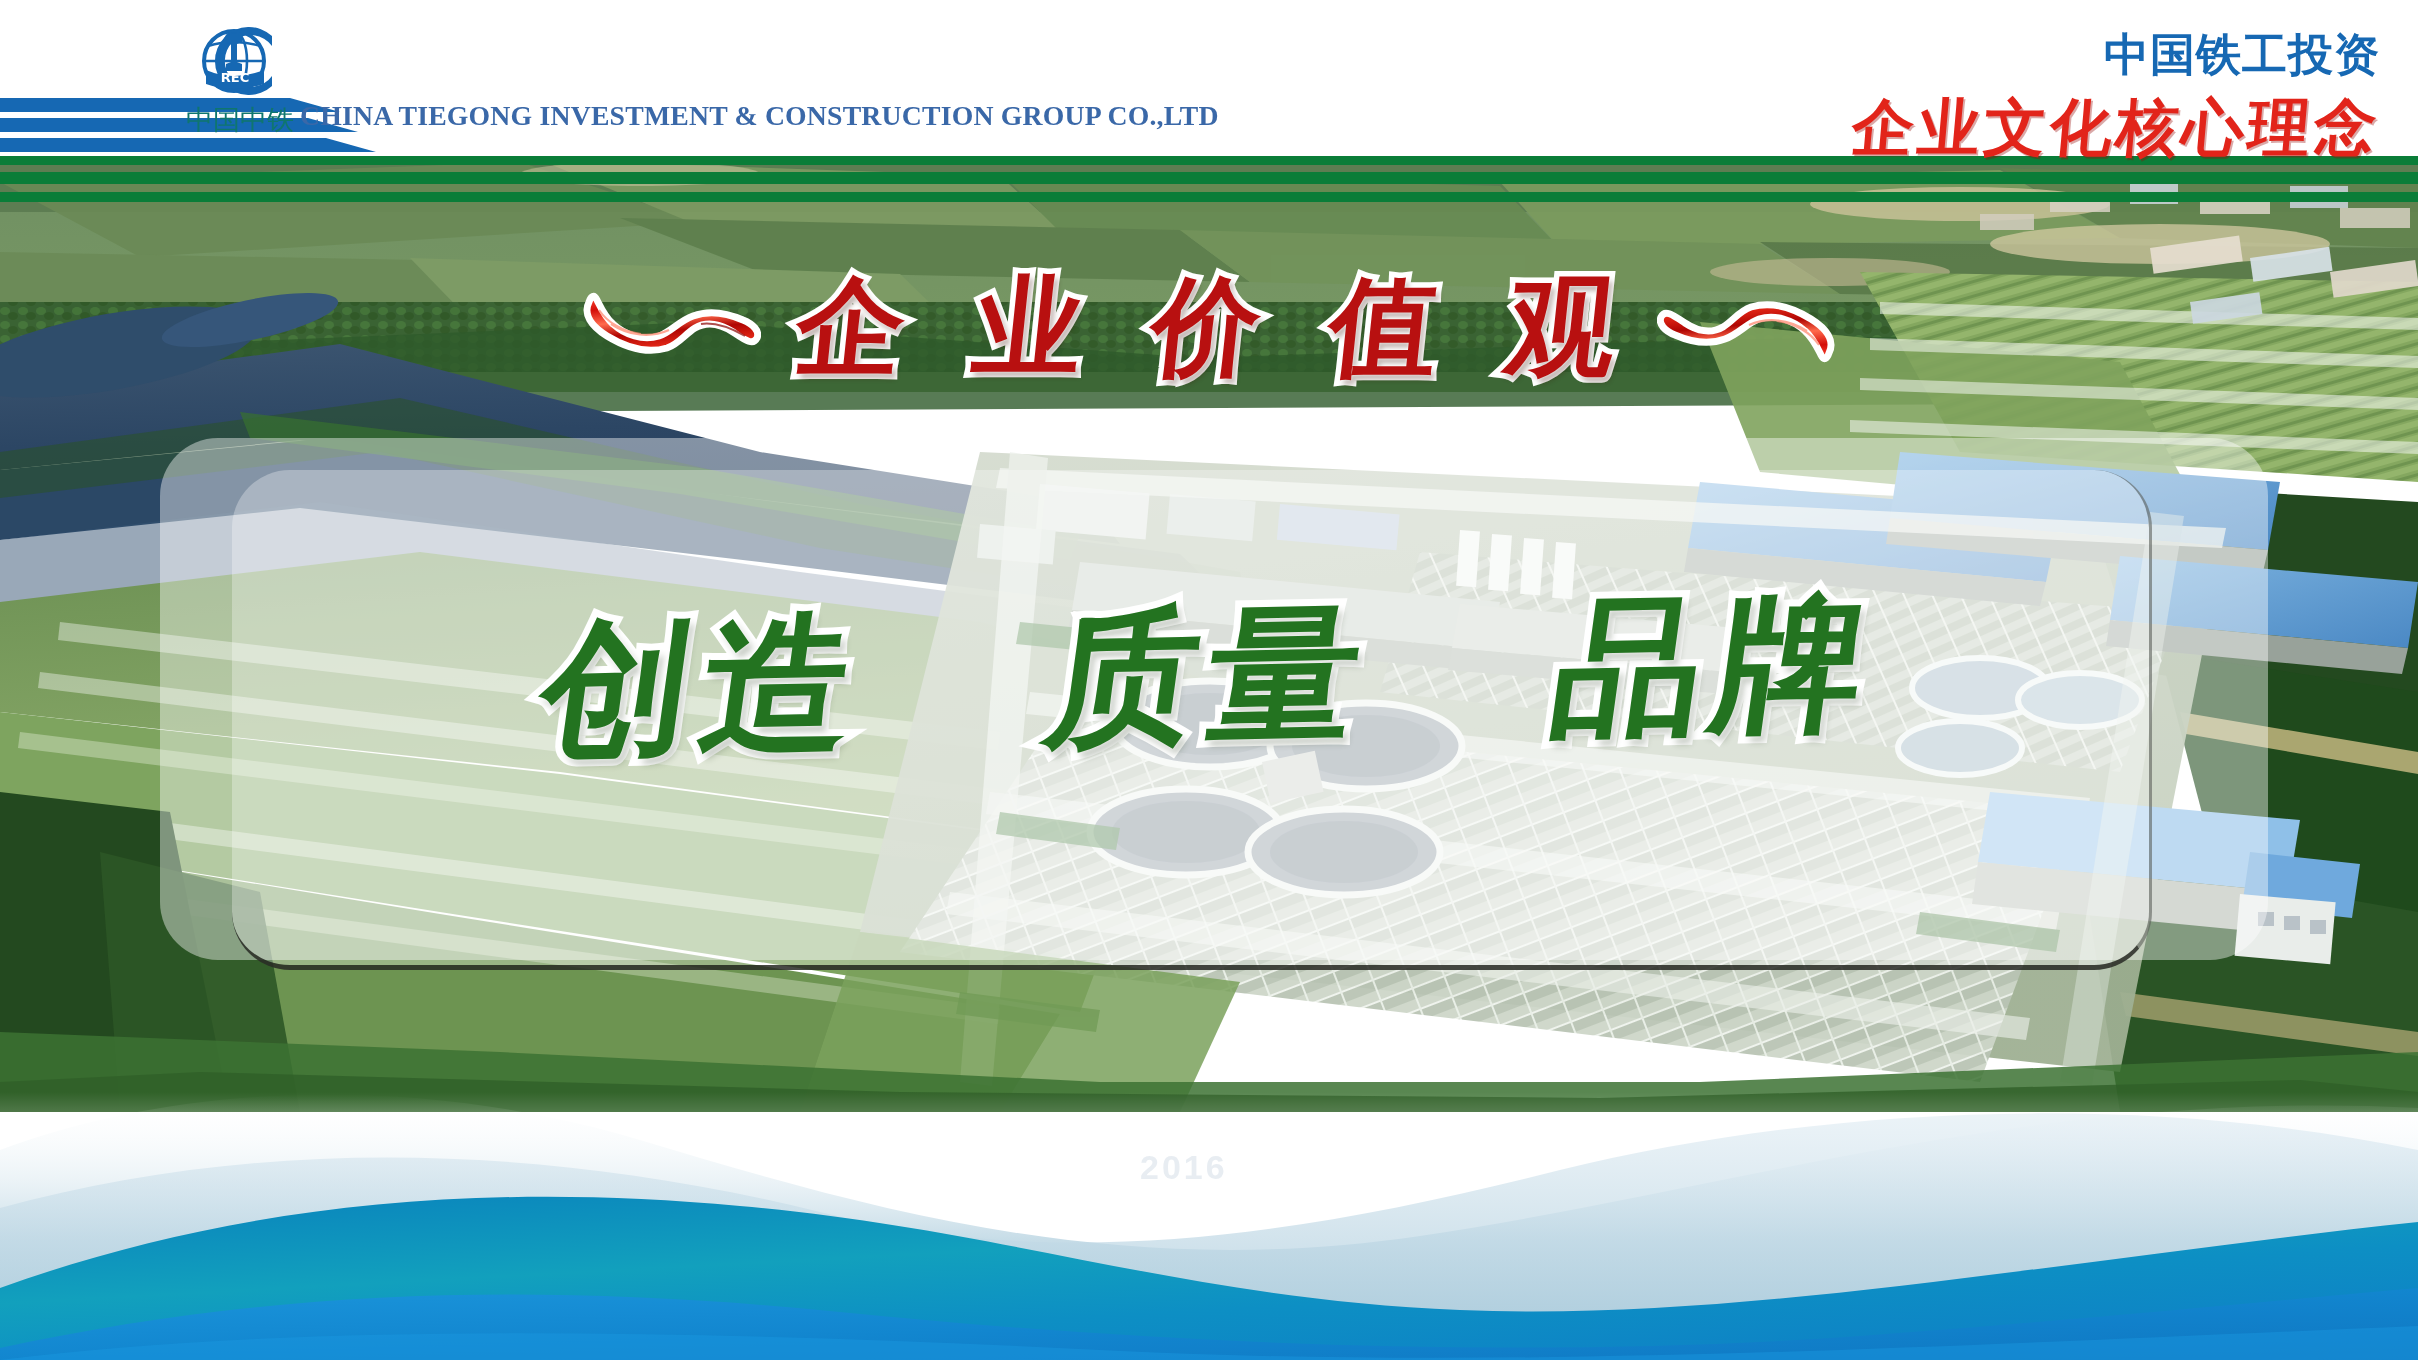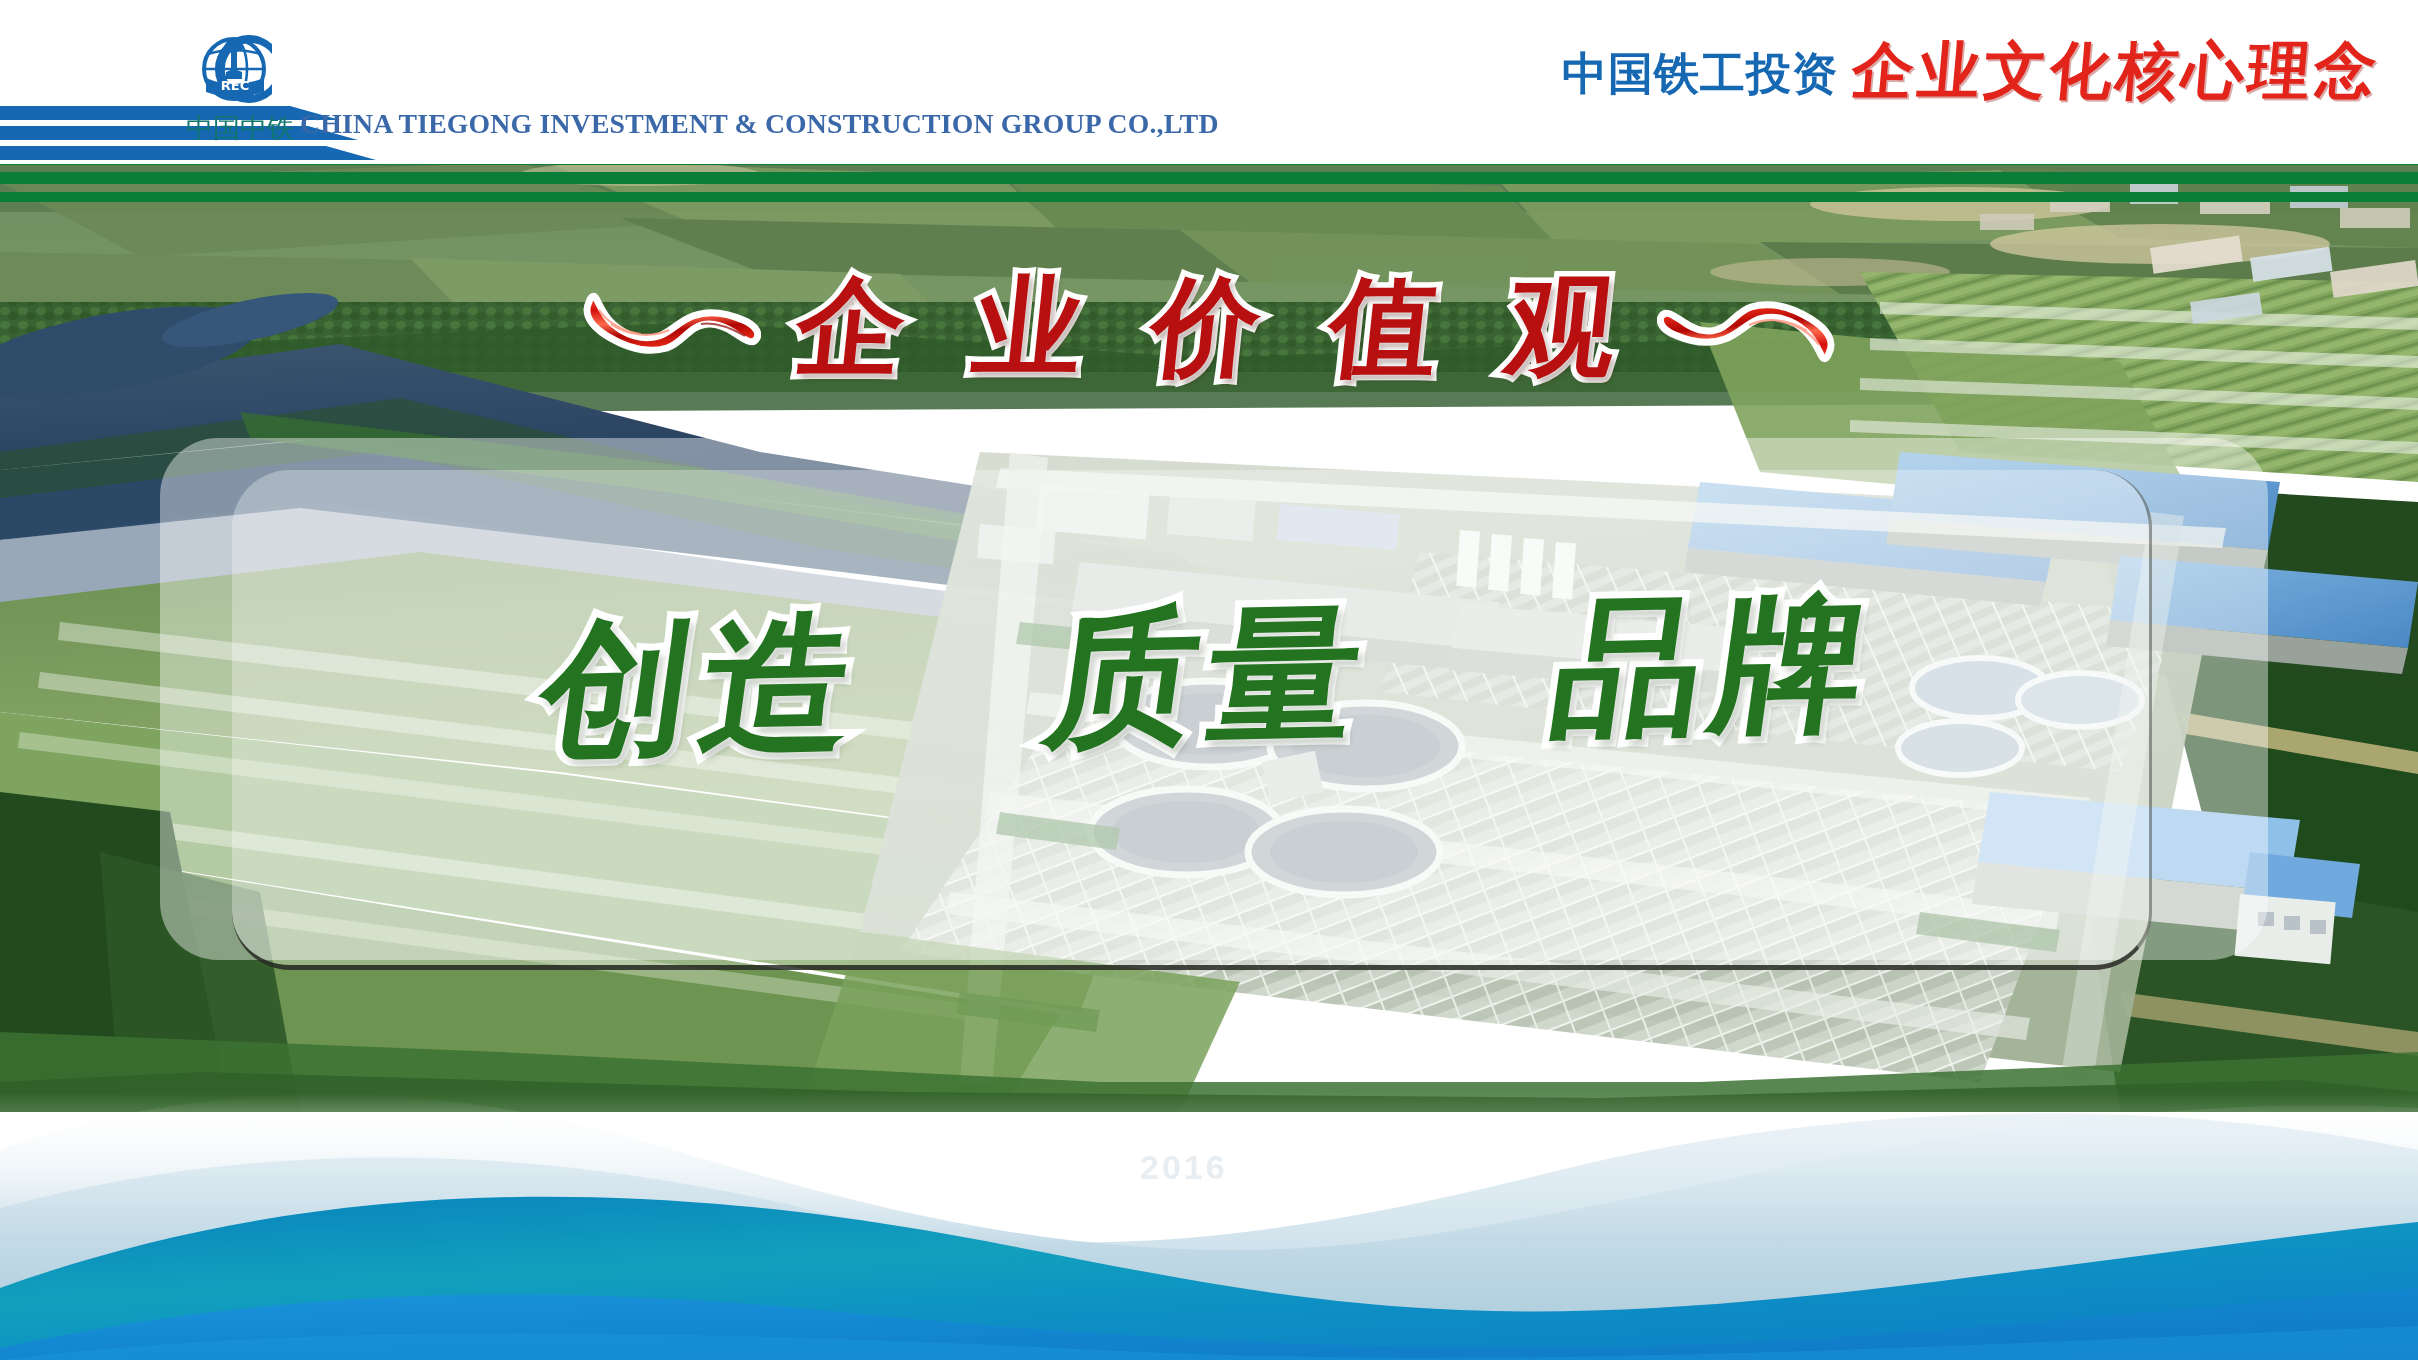--- a/index.html
+++ b/index.html
@@ -2,38 +2,38 @@
 <html><head>
 <meta charset="utf-8">
 <style>
   * { margin:0; padding:0; box-sizing:border-box; }
   html,body { width:2418px; height:1360px; overflow:hidden; background:#fff;
     font-family:"Liberation Sans","DejaVu Sans",sans-serif; }
 
   #slide { position:relative; width:2418px; height:1360px; overflow:hidden; background:#ffffff; }
 
   
-  .header { position:absolute; left:0; top:12px; width:2418px; height:152px; background:#ffffff; z-index:40; }
+  .header { position:absolute; left:0; top:4px; width:2418px; height:152px; background:#ffffff; z-index:40; }
 
   .stripes { position:absolute; left:-10px; top:92px; width:460px; height:62px; z-index:2; }
 
   .logo-wrap { position:absolute; left:186px; top:18px; width:112px; height:116px; z-index:5; }
   .logo-mark { position:absolute; left:8px; top:2px; width:96px; height:74px; }
   .logo-cn { position:absolute; left:0px; top:80px; width:112px; 
     font-family:"DejaVu Sans",sans-serif; font-weight:normal; font-size:27px; color:#0f766e;
     letter-spacing:0px; white-space:nowrap; }
 
   .co-cn { position:absolute; left:300px; top:22px; font-family:"DejaVu Sans",sans-serif;
     font-weight:bold; font-size:50px; color:#1668b3; letter-spacing:1px; white-space:nowrap; z-index:5; }
   .co-en { position:absolute; left:300px; top:96px; font-family:"Liberation Serif","DejaVu Serif",serif;
     font-weight:bold; font-size:28px; color:#3a68a8; letter-spacing:0.2px; white-space:nowrap; z-index:5;
     transform:scaleX(0.99); transform-origin:left center; }
 
   .hdr-right { position:absolute; right:38px; top:28px; display:flex; align-items:flex-end;
-    gap:14px; z-index:5; }
+    gap:14px; z-index:5;flex-direction:column; }
   .hdr-blue { font-family:"DejaVu Sans",sans-serif; font-weight:bold; font-size:45px;
     color:#1668b3; letter-spacing:1px; white-space:nowrap; line-height:1; padding-bottom:6px; }
   .hdr-red { font-family:"DejaVu Sans",sans-serif; font-weight:bold; font-size:62px;
     color:#e2241a; letter-spacing:4px; white-space:nowrap; line-height:1;
     transform:skewX(-5deg); text-shadow:2px 2px 0 rgba(150,10,5,0.35); }
 
   
   .photo { position:absolute; left:0; top:152px; width:2418px; height:960px; overflow:hidden; z-index:5; }
   .photo svg { display:block; width:2418px; height:960px; }
 

